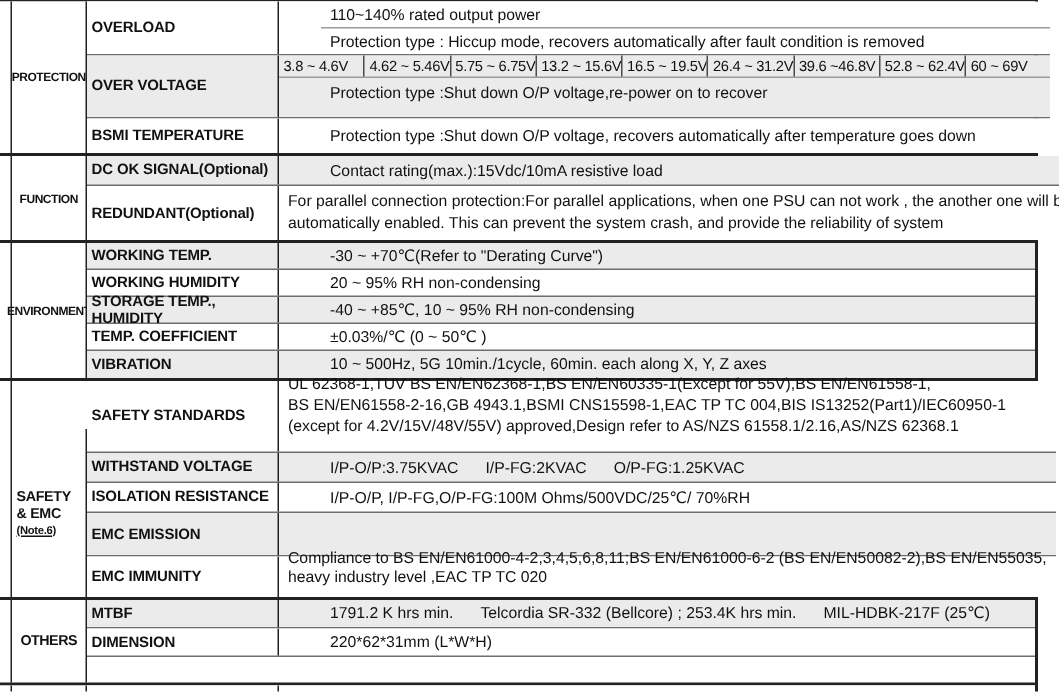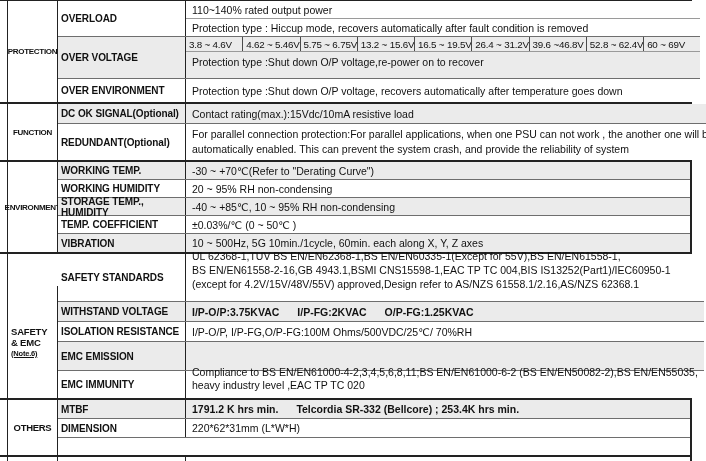--- a/index.html
+++ b/index.html
@@ -25,34 +25,34 @@
   .specrow { display:flex; border-bottom:1px solid #6e6e6e; background:#fff; }
   .specrow.last { border-bottom:none; }
   .specrow.shade { background:#ebebeb; }
   .rlabel {
     width:128px; flex:none; border-right:1px solid #222;
     display:flex; align-items:center; padding:0 3px;
     font-weight:700; font-size:10px; letter-spacing:-0.1px; line-height:11px;
   }
   .rvals { flex:1; display:flex; flex-direction:column; min-width:0; }
   .subrow { display:flex; align-items:center; padding:0 6px; font-size:10.5px;
-    border-bottom:1px solid #9a9a9a; white-space:nowrap; overflow:hidden; }
+    border-bottom:1px solid #9a9a9a; white-space:nowrap; overflow:hidden;margin-left:28px; }
   .subrow.last { border-bottom:none; }
   .vcellrow { display:flex; padding:0; border-bottom:1px solid #9a9a9a; }
   .vcell { flex:1; min-width:0; border-right:1px solid #4a4a4a;
     display:flex; align-items:center; padding:0 3px; font-size:9.8px;
     letter-spacing:-0.2px; white-space:nowrap; overflow:hidden; }
   .vcell.lastc { border-right:none; }
   .multiline { display:flex; flex-direction:column; justify-content:center;
     align-items:flex-start; padding:1px 6px; font-size:10.5px; }
   .multiline div { white-space:nowrap; }
   .lh14 div { line-height:14px; }
   .lh15 div { line-height:15px; }
   .lh13 div { line-height:13px; }
-  .parts span { margin-right:18px;font-weight:bold; }
+  .parts span { margin-right:18px; }
   .parts span:last-child { margin-right:0; }
 </style>
 </head>
 <body>
 
 <div class="page">
   <div class="tbl">
 
     <div class="section" style="height:103px">
       <div class="sliver"></div>
@@ -76,21 +76,21 @@
               <div class="vcell">16.5 ~ 19.5V</div>
               <div class="vcell">26.4 ~ 31.2V</div>
               <div class="vcell">39.6 ~46.8V</div>
               <div class="vcell">52.8 ~ 62.4V</div>
               <div class="vcell lastc">60 ~ 69V</div>
             </div>
             <div class="subrow last" style="height:19px">Protection type :Shut down O/P voltage,re-power on to recover</div>
           </div>
         </div>
         <div class="specrow last" style="height:23px">
-          <div class="rlabel">OVER ENVIRONMENT</div>
+          <div class="rlabel">BSMI TEMPERATURE</div>
           <div class="rvals">
             <div class="subrow last" style="height:23px">Protection type :Shut down O/P voltage, recovers automatically after temperature goes down</div>
           </div>
         </div>
       </div>
     </div>
 
     <div class="section" style="height:58px">
       <div class="sliver"></div>
       <div class="seclabel">FUNCTION</div>
@@ -201,20 +201,21 @@
     <div class="section" style="height:57px">
       <div class="sliver"></div>
       <div class="seclabel" style="font-size:9.5px">OTHERS</div>
       <div class="secrows">
         <div class="specrow shade" style="height:19px">
           <div class="rlabel">MTBF</div>
           <div class="rvals">
             <div class="subrow last parts" style="height:18px">
               <span>1791.2 K hrs min.</span>
               <span>Telcordia SR-332 (Bellcore) ; 253.4K hrs min.</span>
+              <span>MIL-HDBK-217F (25℃)</span>
             </div>
           </div>
         </div>
         <div class="specrow" style="height:19px">
           <div class="rlabel">DIMENSION</div>
           <div class="rvals">
               <div class="subrow last" style="height:18px">220*62*31mm (L*W*H)</div>
             </div>
         </div>
       </div>

